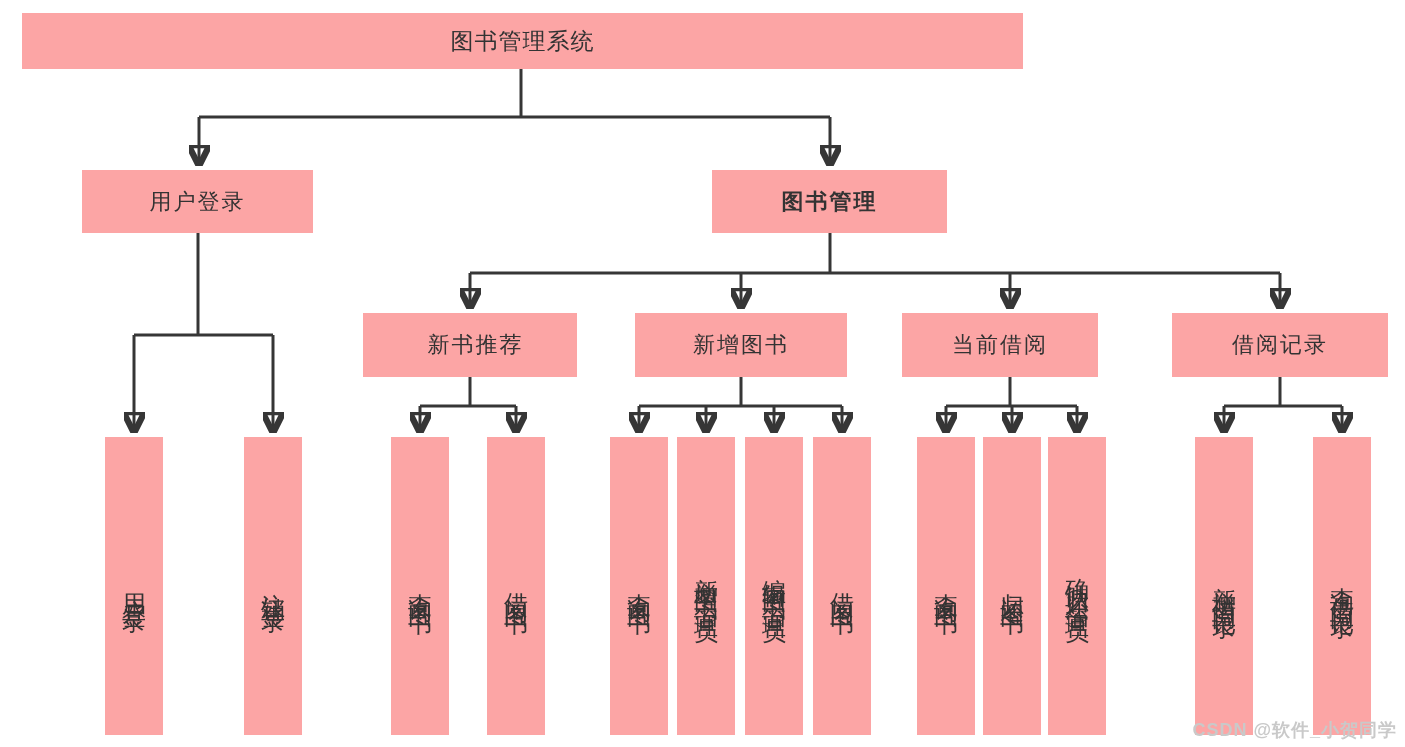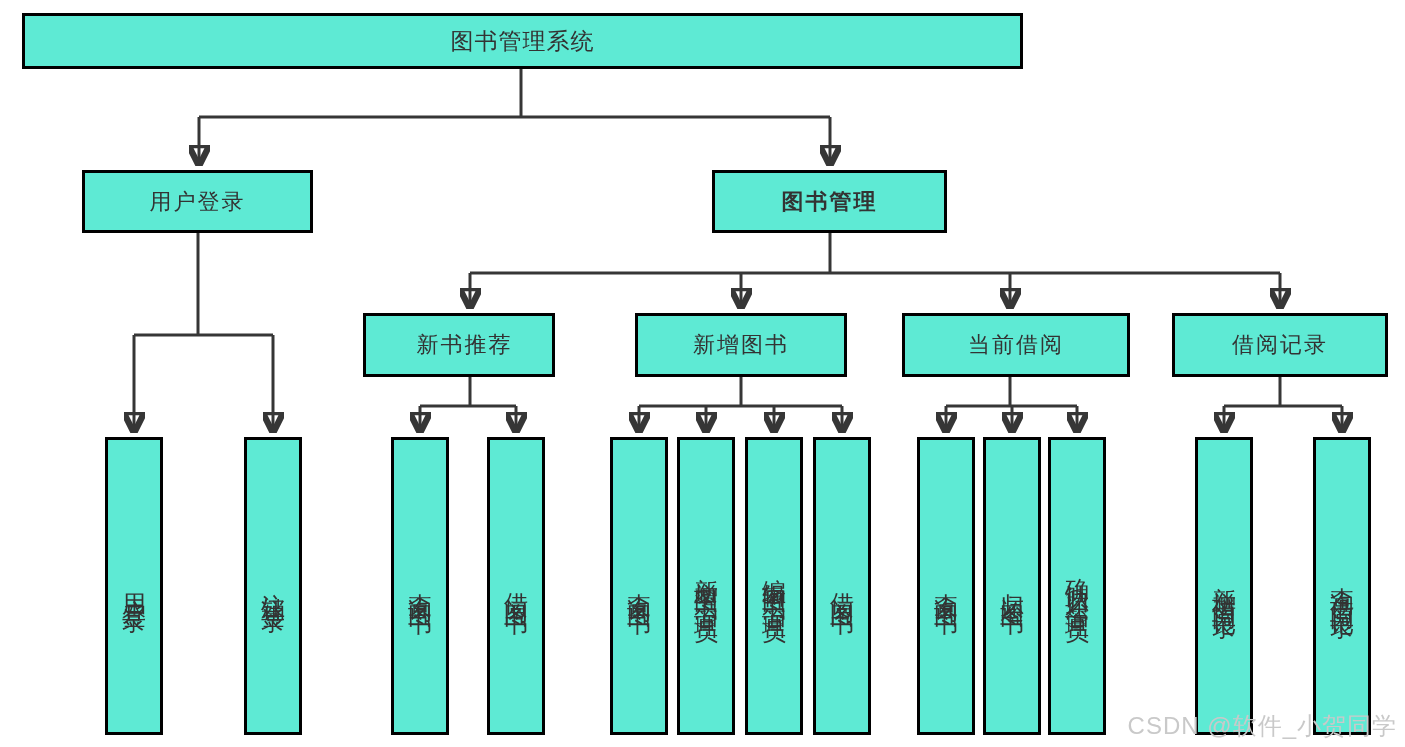--- a/index.html
+++ b/index.html
@@ -20,22 +20,22 @@
     width: 1405px; height: 747px;
   }
   .connectors path, .connectors line {
     stroke: #363636;
     stroke-width: 3;
     fill: none;
   }
   .node {
     position: absolute;
     box-sizing: border-box;
-    border: 3px solid #000000;
-    background: #5eead4;
+    border: 3px solid #fca5a5;
+    background: #fca5a5;
     color: #333333;
     display: flex;
     align-items: center;
     justify-content: center;
     text-align: center;
   }
   .h-label {
     font-size: 22px;
     letter-spacing: 2px;
     white-space: nowrap;
@@ -49,25 +49,26 @@
     text-orientation: upright;
     font-size: 24px;
     letter-spacing: 6px;
     line-height: 1;
   }
   .leaf { width: 58px; top: 437px; height: 298px; }
   .watermark {
     position: absolute;
     right: 8px;
     bottom: 5px;
-    font-size: 24px;
+    font-size: 18px;
     letter-spacing: 1px;
     color: #c9c9c9;
     white-space: nowrap;
     z-index: 5;
+    font-weight: bold;
   }
 </style>
 </head>
 <body>
 
 <div class="canvas">
 
   <svg class="connectors" viewBox="0 0 1405 747" xmlns="http://www.w3.org/2000/svg">
     <defs>
       <marker id="arr" viewBox="0 0 10 10" refX="8.5" refY="5" markerWidth="7" markerHeight="7" orient="auto">
@@ -116,27 +117,27 @@
     <span class="h-label root-label">图书管理系统</span>
   </div>
 
   <div class="node" style="left:82px; top:170px; width:231px; height:63px;">
     <span class="h-label">用户登录</span>
   </div>
   <div class="node" style="left:712px; top:170px; width:235px; height:63px;font-weight:bold;">
     <span class="h-label">图书管理</span>
   </div>
 
-  <div class="node" style="left:363px; top:313px; width:192px; height:64px;padding-left:11px;">
+  <div class="node" style="left:363px; top:313px; width:214px; height:64px;padding-left:11px;">
     <span class="h-label">新书推荐</span>
   </div>
   <div class="node" style="left:635px; top:313px; width:212px; height:64px;">
     <span class="h-label">新增图书</span>
   </div>
-  <div class="node" style="left:902px; top:313px; width:228px; height:64px;text-align:right;">
+  <div class="node" style="left:902px; top:313px; width:196px; height:64px;text-align:right;">
     <span class="h-label">当前借阅</span>
   </div>
   <div class="node" style="left:1172px; top:313px; width:216px; height:64px;">
     <span class="h-label">借阅记录</span>
   </div>
 
   <div class="node leaf" style="left:105px;">
     <span class="v-label">用户登录</span>
   </div>
   <div class="node leaf" style="left:244px;">

